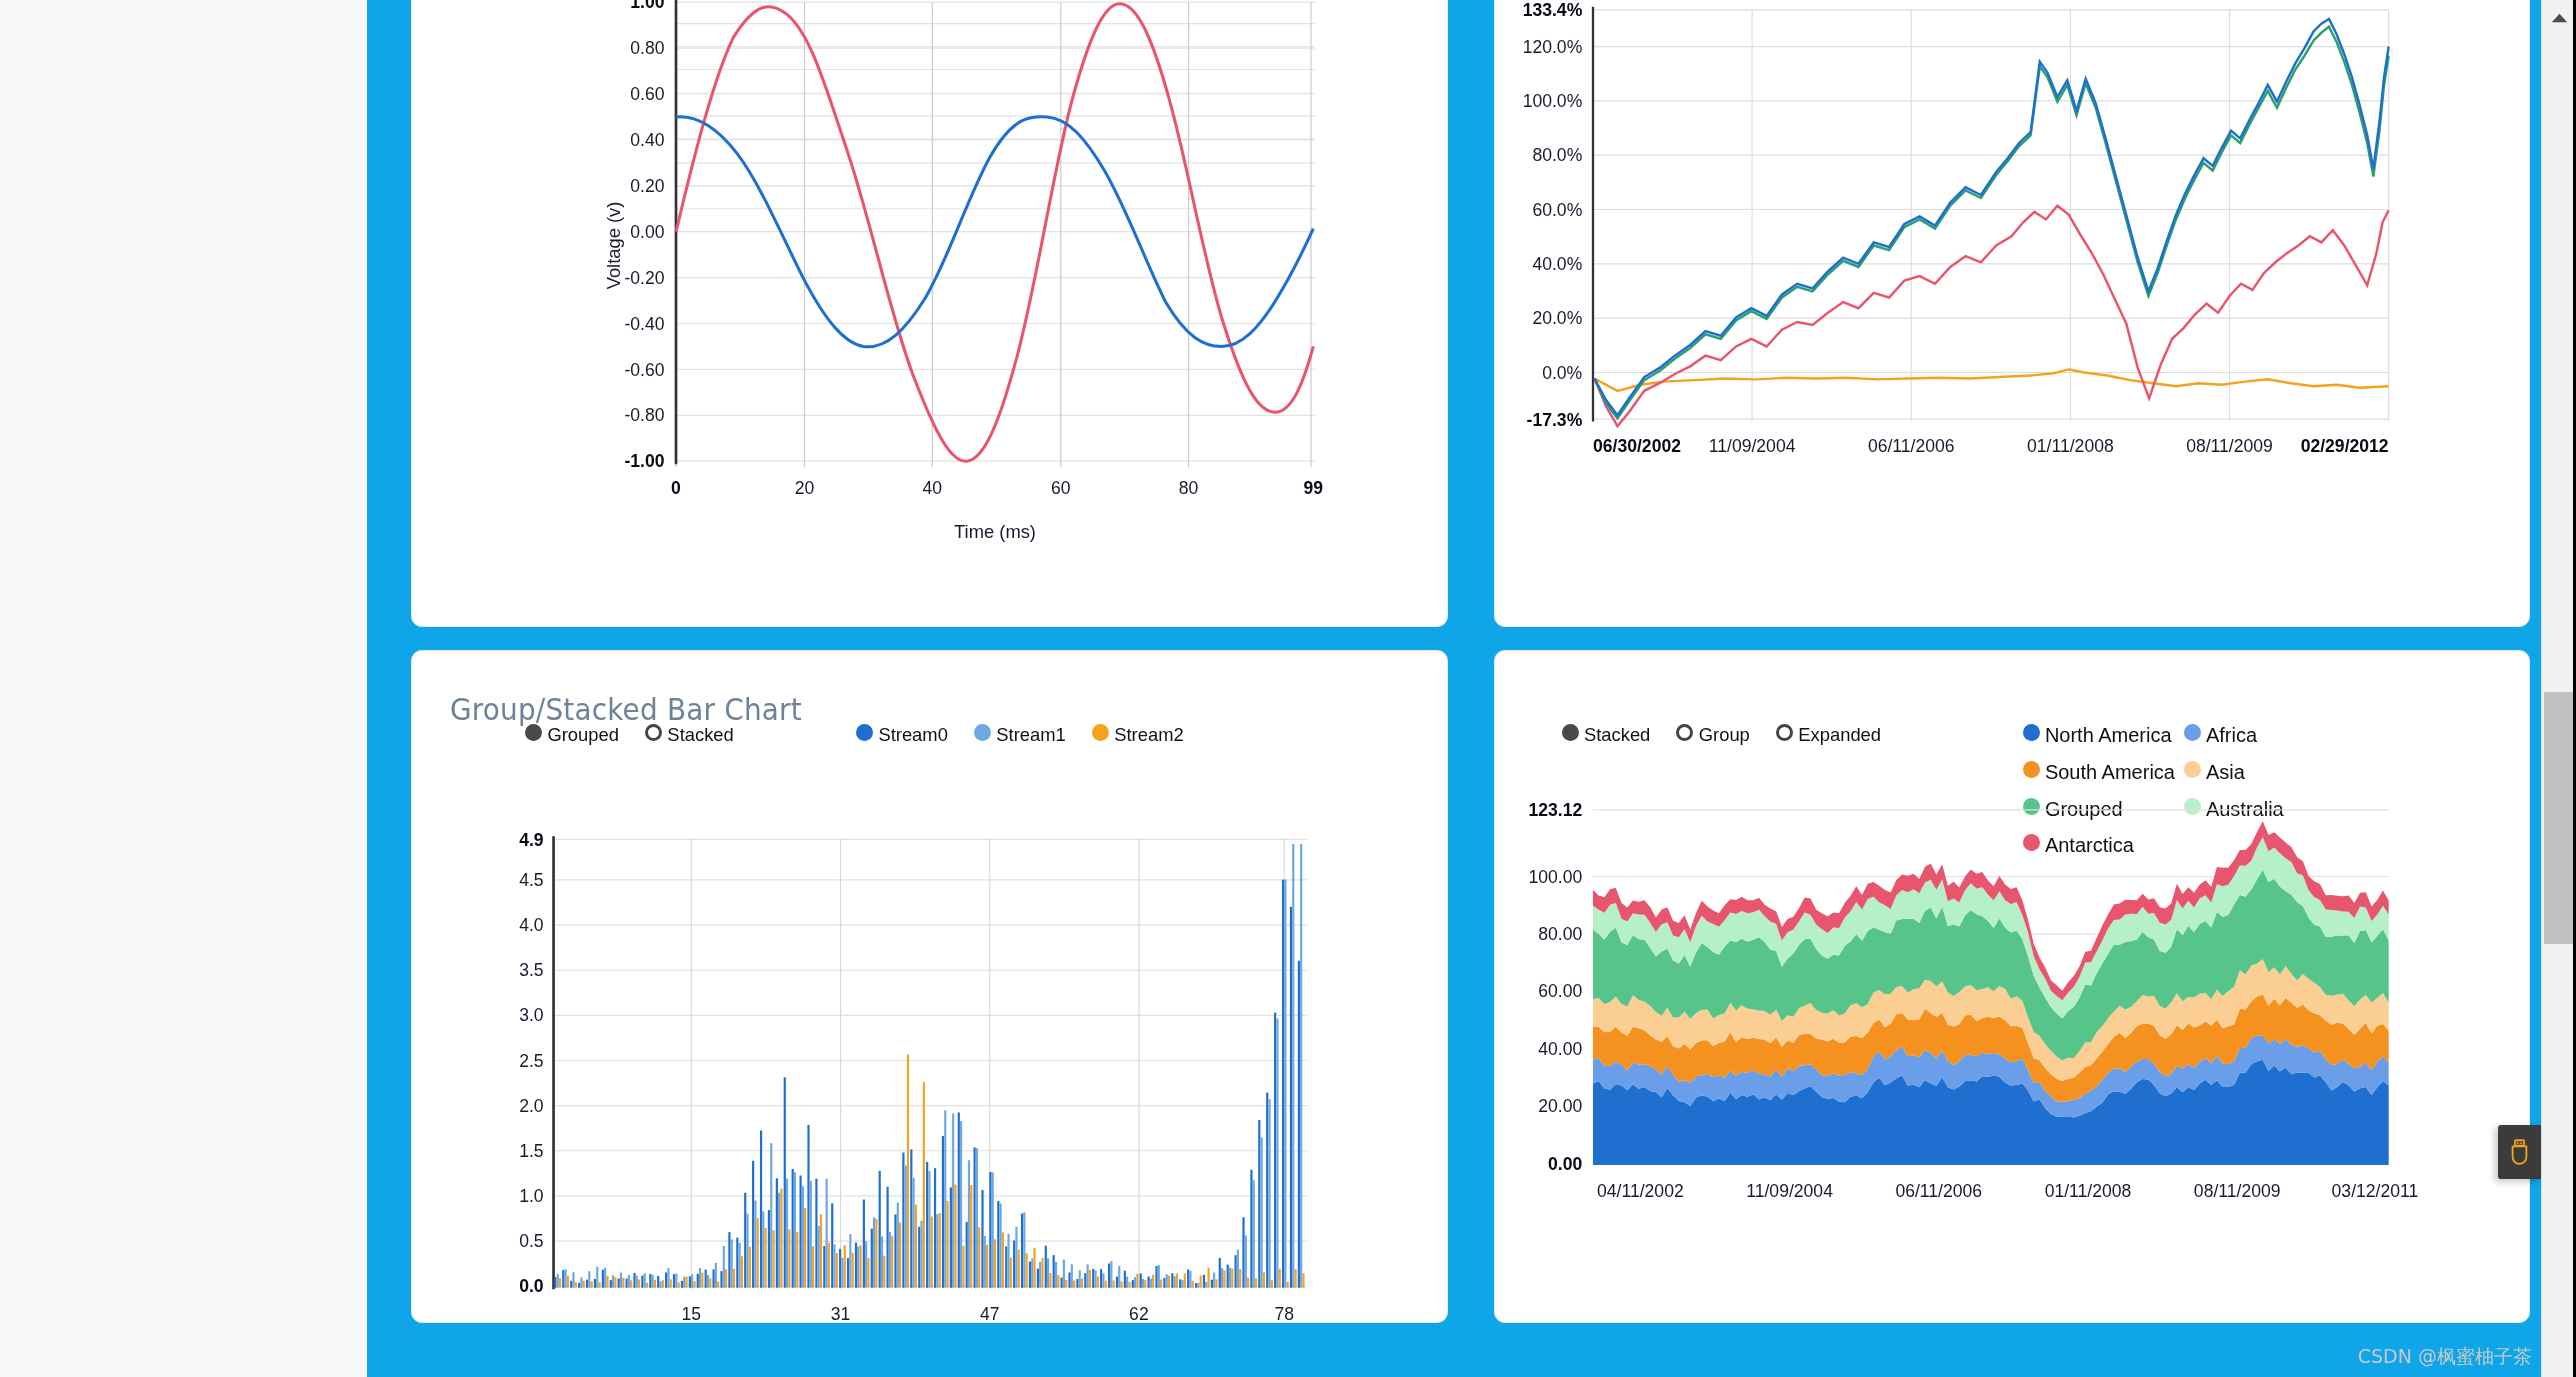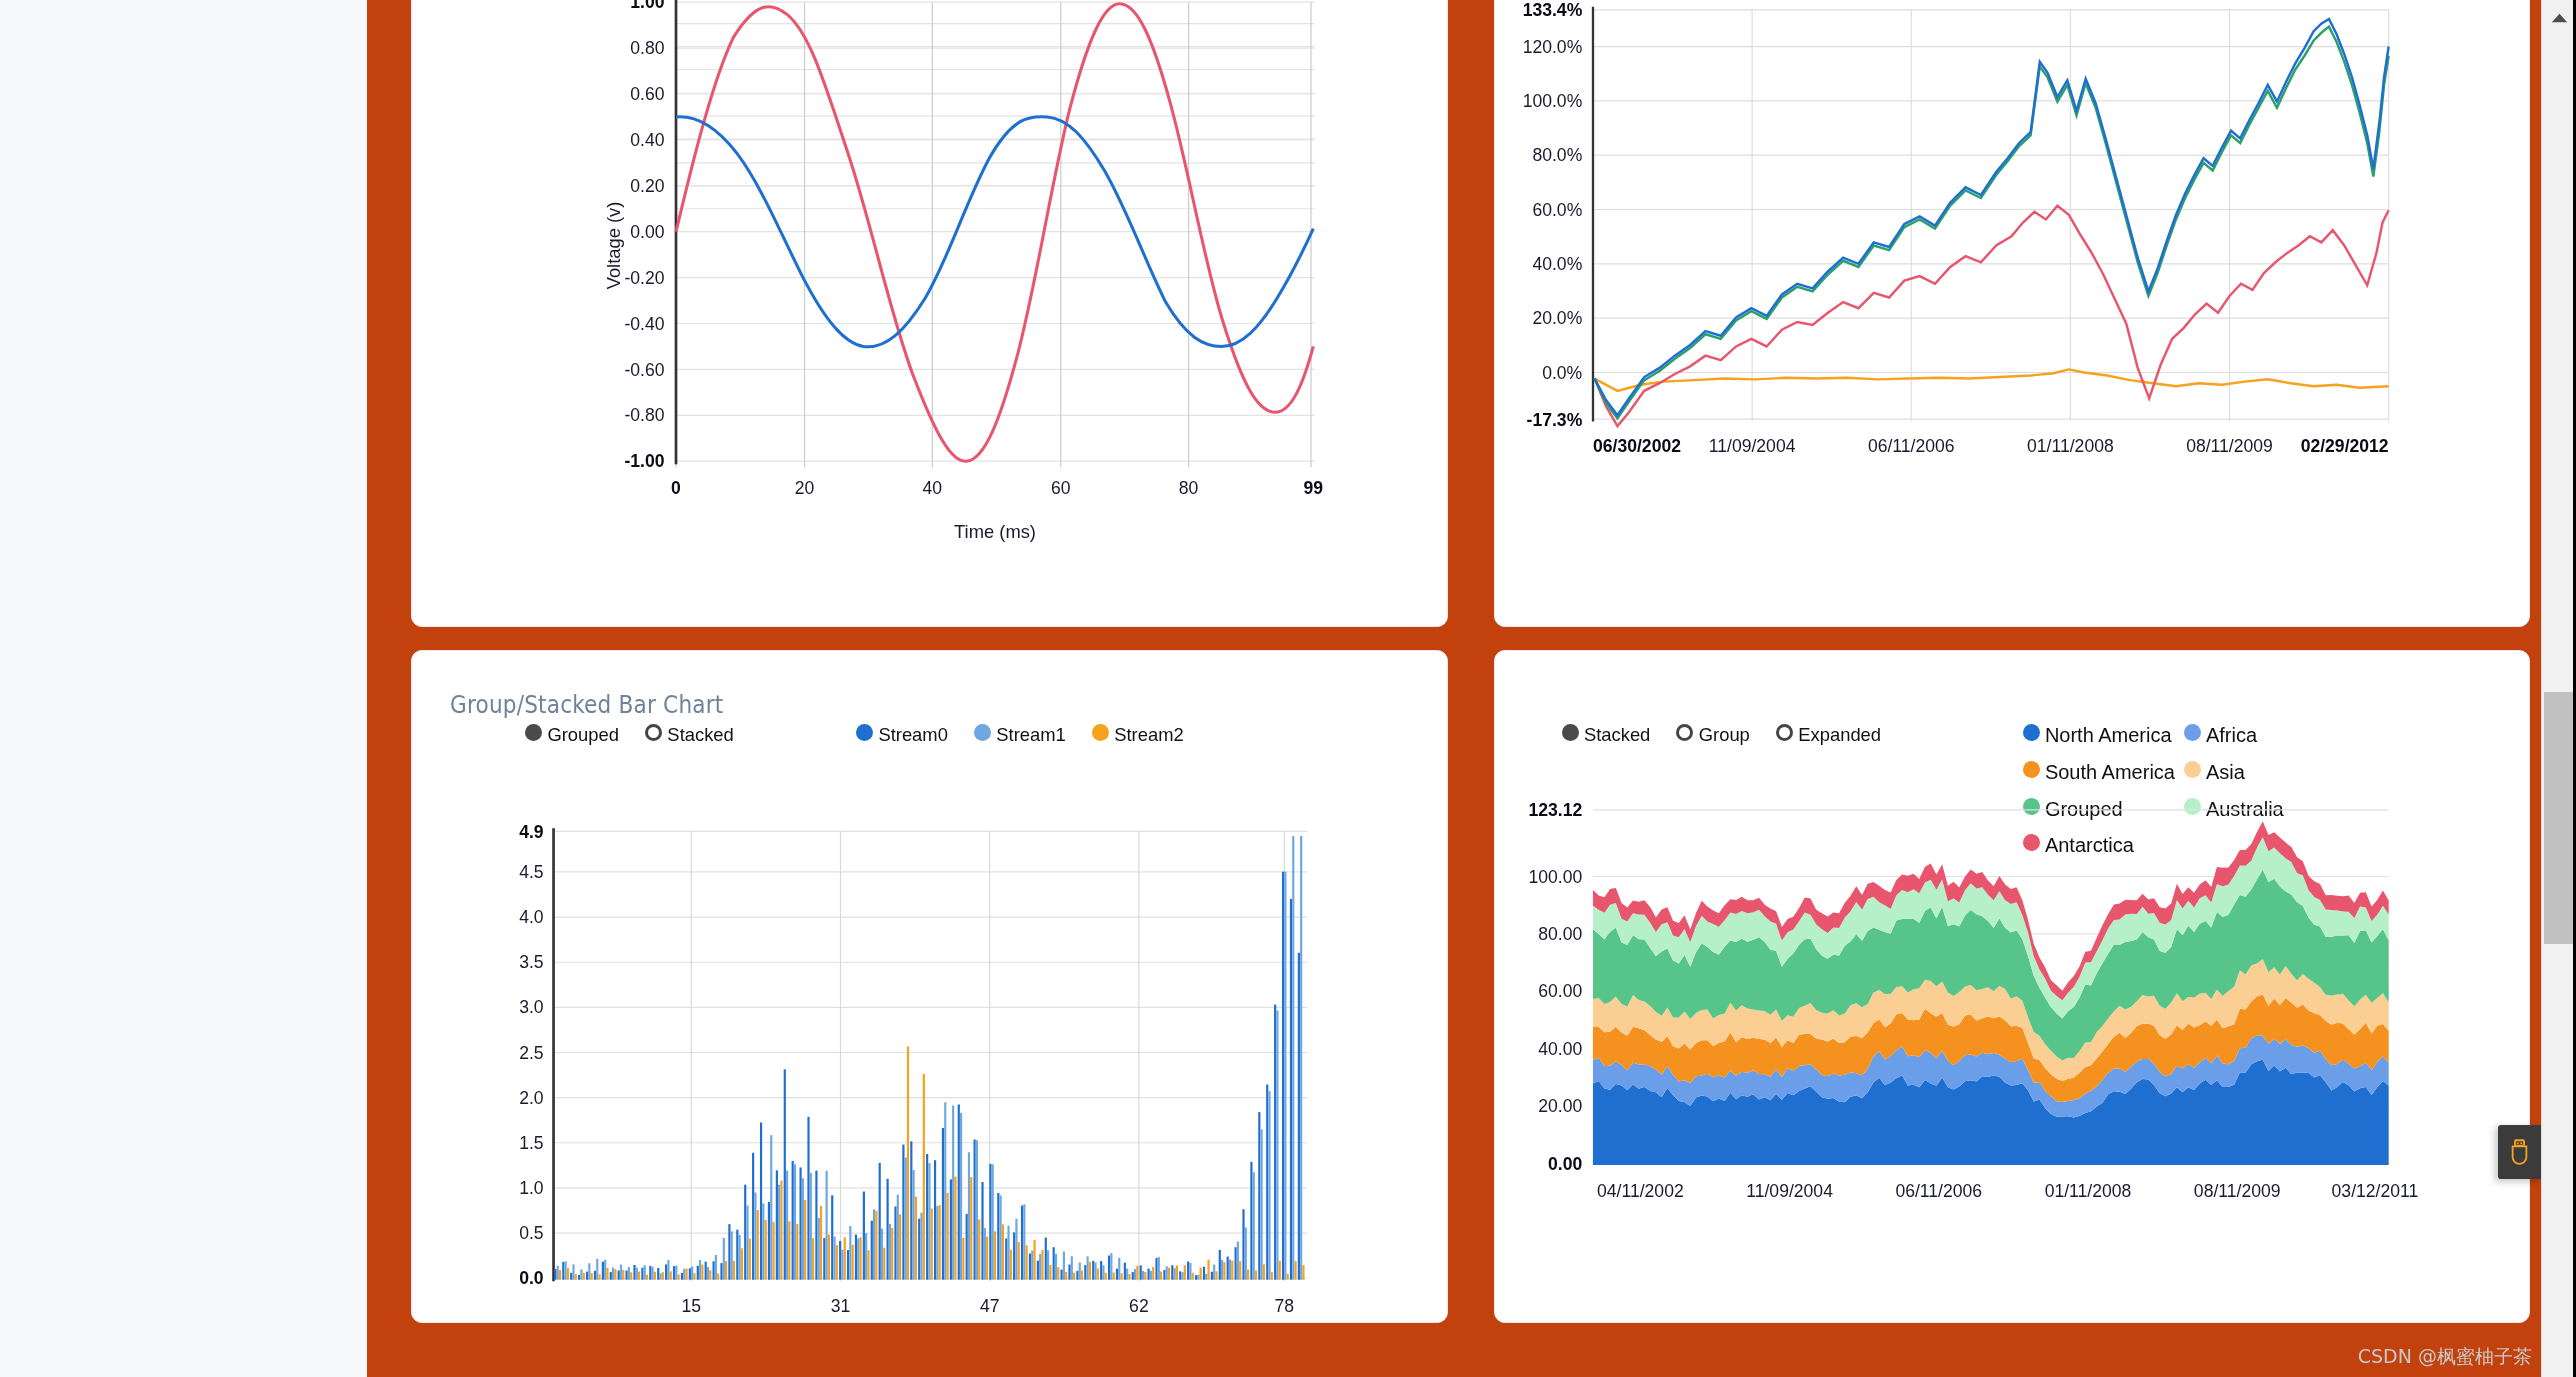--- a/index.html
+++ b/index.html
@@ -7,40 +7,40 @@
   body {
     font-family: "Liberation Sans", sans-serif;
     background: #ffffff;
     position: relative;
   }
   .page { position: absolute; inset: 0; display: flex; }
   .left-rail { width: 367px; height: 1378px; background: #f7f8fa; flex: 0 0 367px; }
   .content {
     flex: 1 1 auto;
     position: relative;
-    background: #c2410c;
+    background: #0ea5e9;
     padding: 0 46px 0 44px;
     overflow: hidden;
   }
   .grid {
     display: grid;
     grid-template-columns: 1fr 1fr;
     gap: 0 46px;
   }
   .card {
     background: #fff;
     border: 1.5px solid #e8e8ee;
     border-radius: 10.7px;
     position: relative;
   }
   .card.top { height: 673px; margin-top: -46px; }
   .card.bottom { height: 673px; margin-top: 23px; }
   .card-title {
     font-family: "DejaVu Sans Condensed", "Liberation Sans", sans-serif;
-    font-size: 24px;
+    font-size: 31px;
     color: #6e8399;
     padding: 40px 0 0 38px;
     font-weight: 400;
     letter-spacing: 0.2px;
   }
   .chart-area { position: relative; width: 100%; }
 
   
   .legend-row {
     display: flex;

